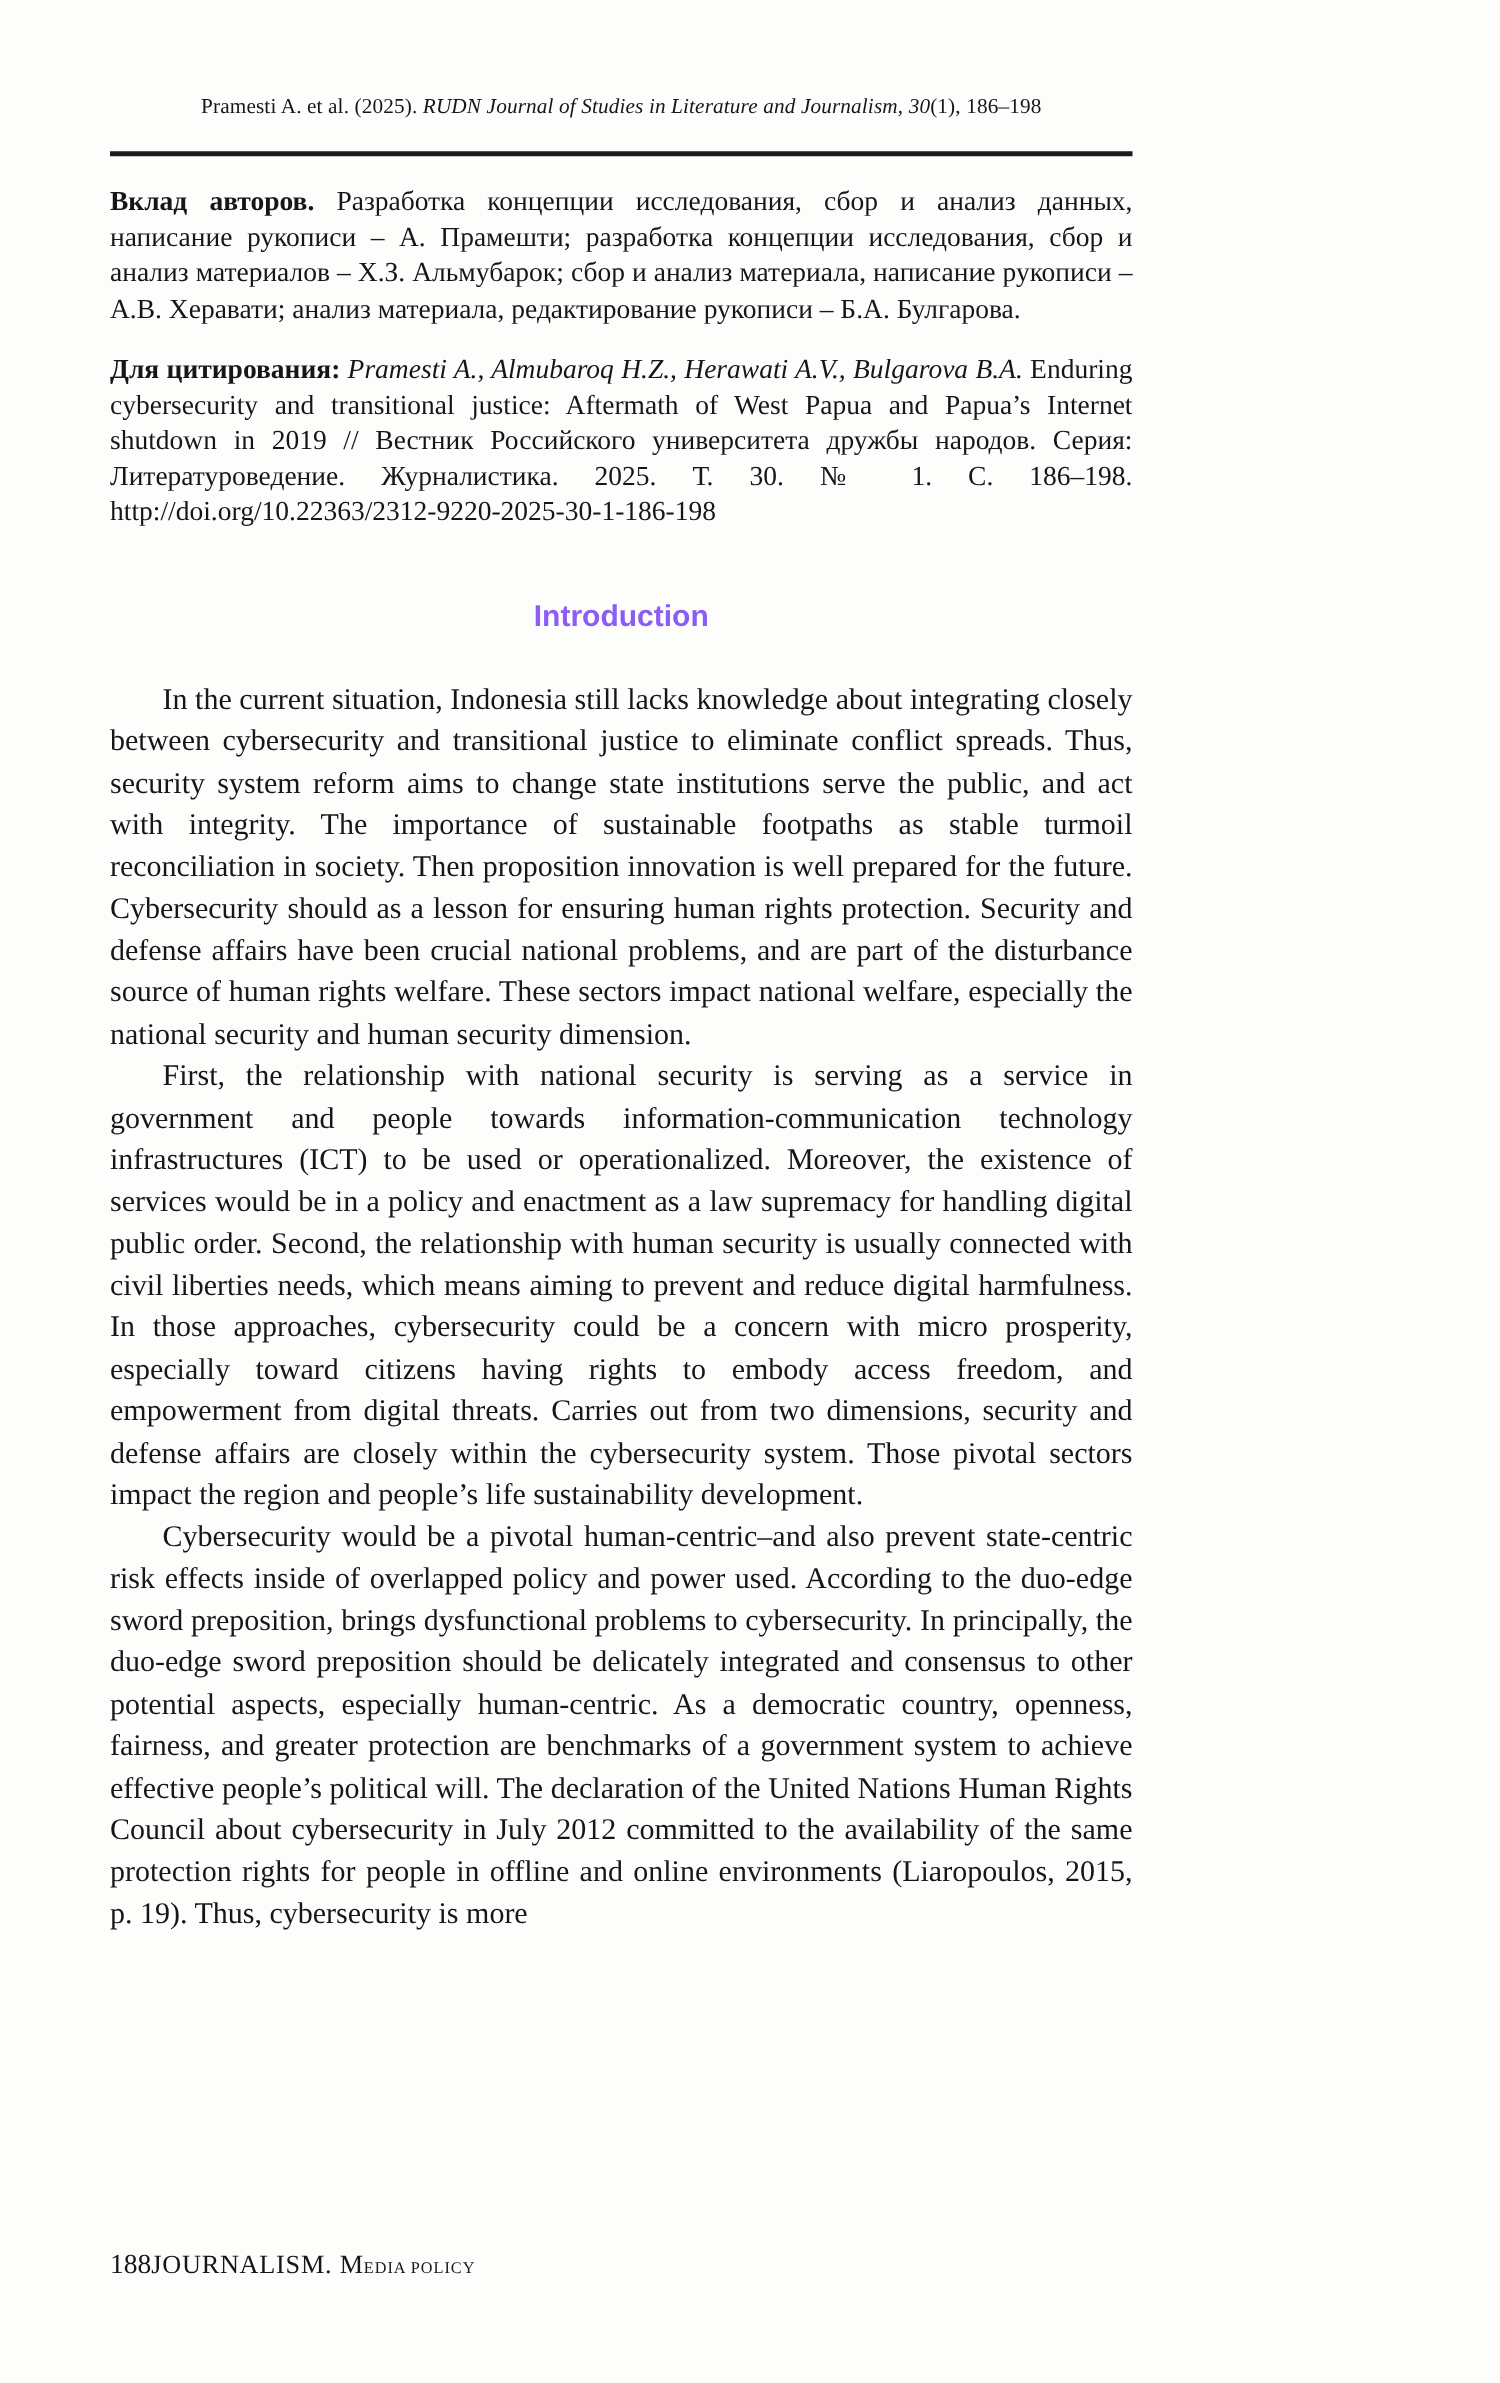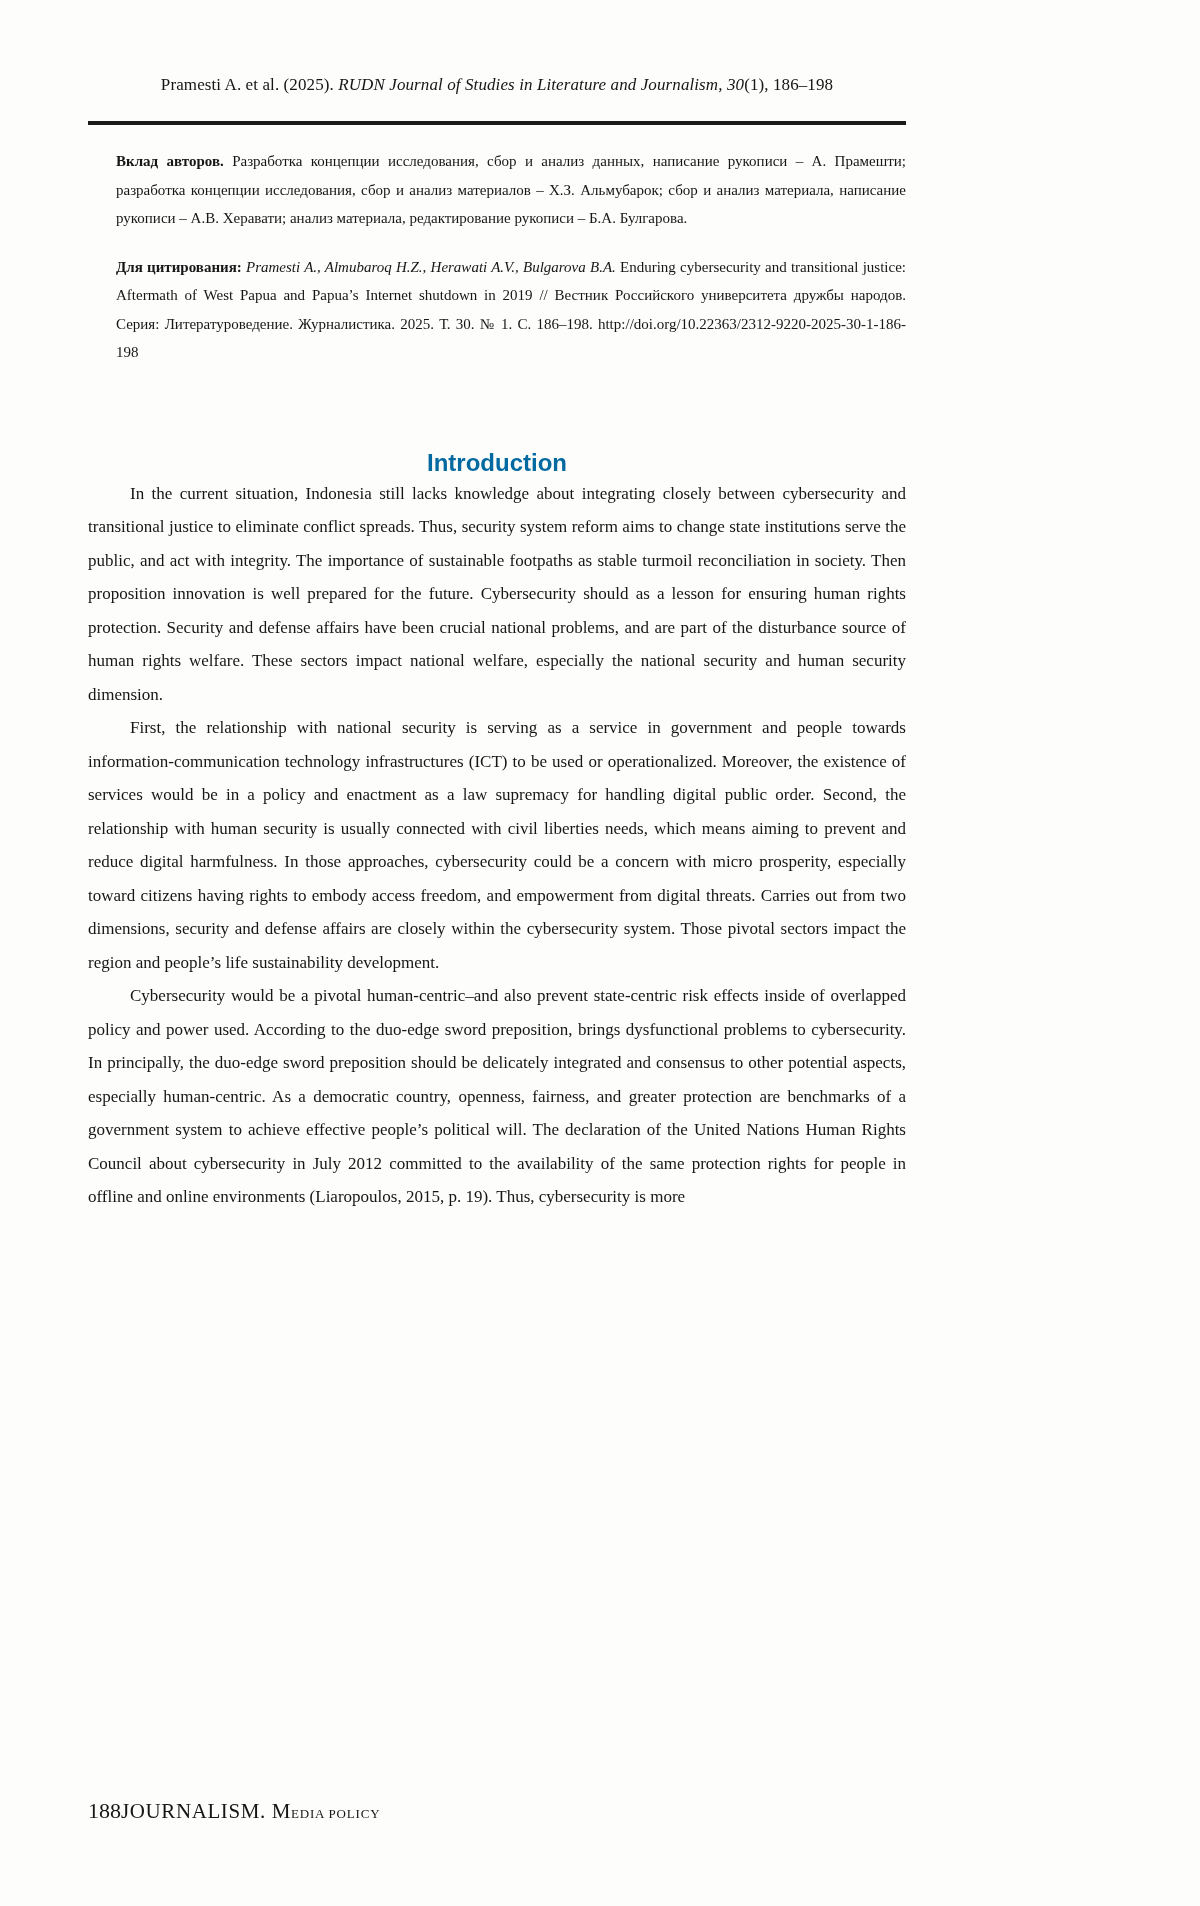--- a/index.html
+++ b/index.html
@@ -31,41 +31,41 @@
     white-space: nowrap;
   }
   .running-head i { font-style: italic; }
   .rule {
     margin-top: 26px;
     height: 4px;
     background: #1b1b1b;
   }
   .meta {
     margin-top: 22px;
-    font-size: 15px;
+    font-size: 22px;
     line-height: 28.5px;
     text-align: justify;
-    margin-left: 28px;
   }
   .meta p {
     margin: 0 0 20px 0;
   }
   .meta b { font-weight: bold; }
   .meta i { font-style: italic; }
   .section-heading {
-    margin-top: 82px;
+    margin-top: 56px;
     text-align: center;
     font-family: "Liberation Sans", sans-serif;
     font-weight: bold;
     font-size: 24px;
     line-height: 28px;
-    color: #0369a1;
+    color: #8b5cf6;
   }
   .body-text {
-    font-size: 17px;
+    margin-top: 36px;
+    font-size: 24px;
     line-height: 33.5px;
     text-align: justify;
   }
   .body-text p {
     margin: 0;
     text-indent: 42px;
   }
   .footer {
     position: absolute;
     left: 88px;

